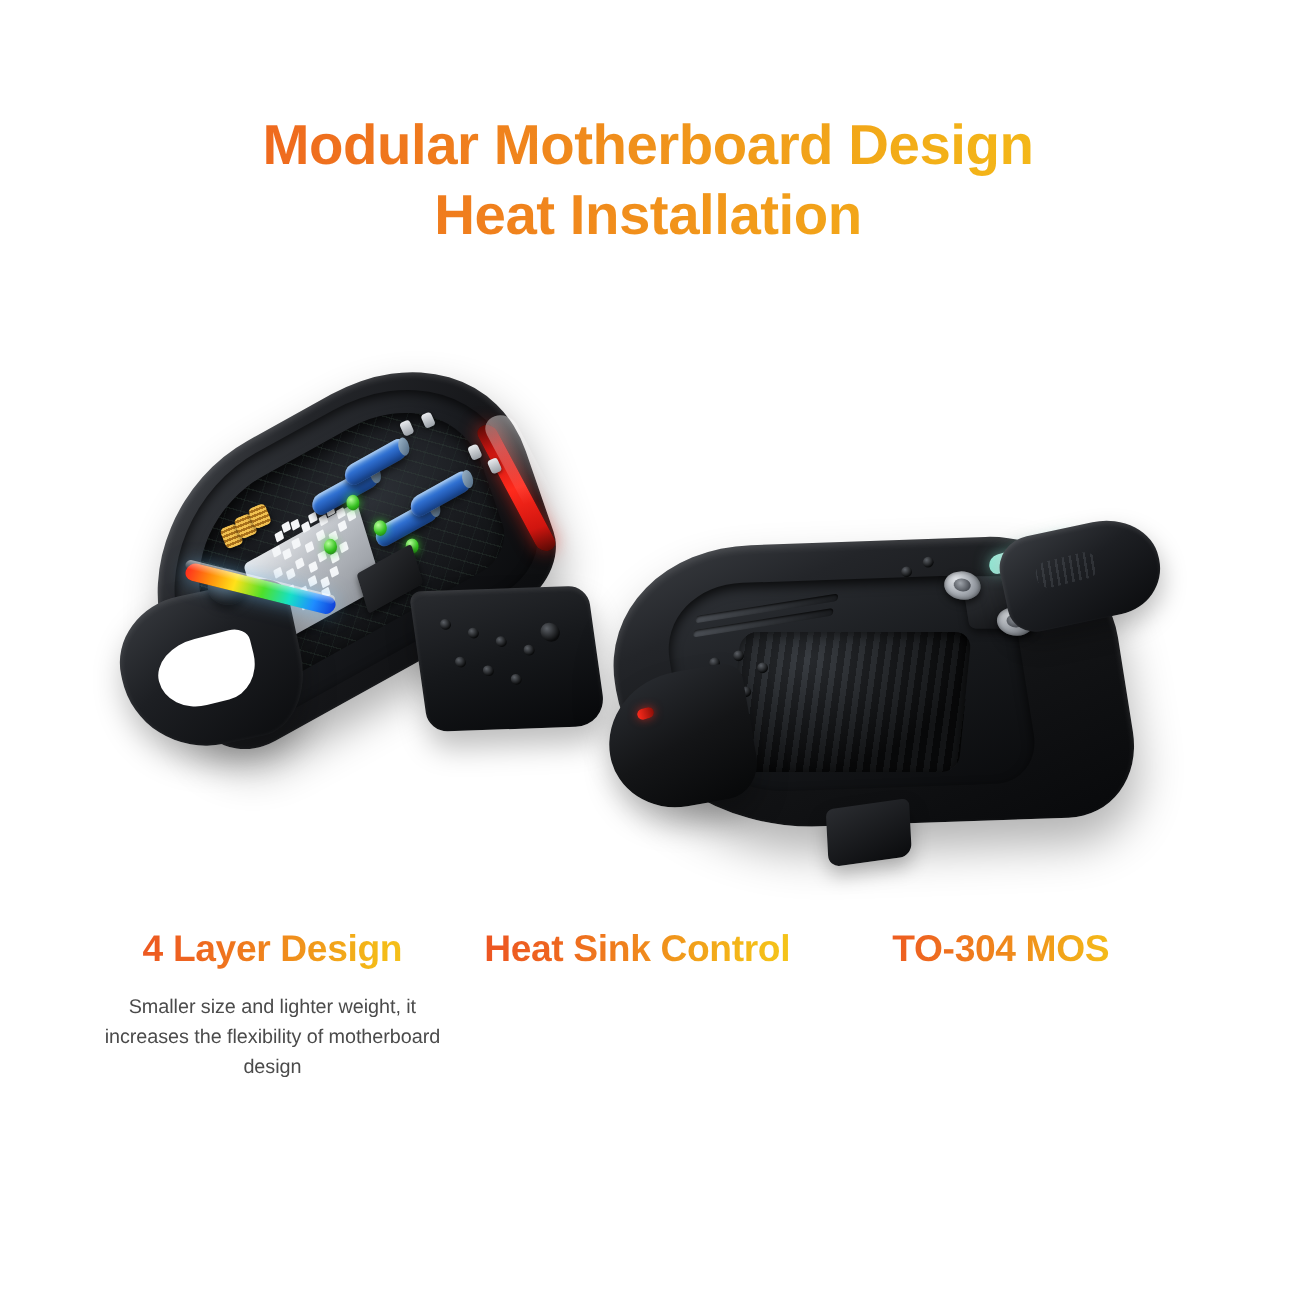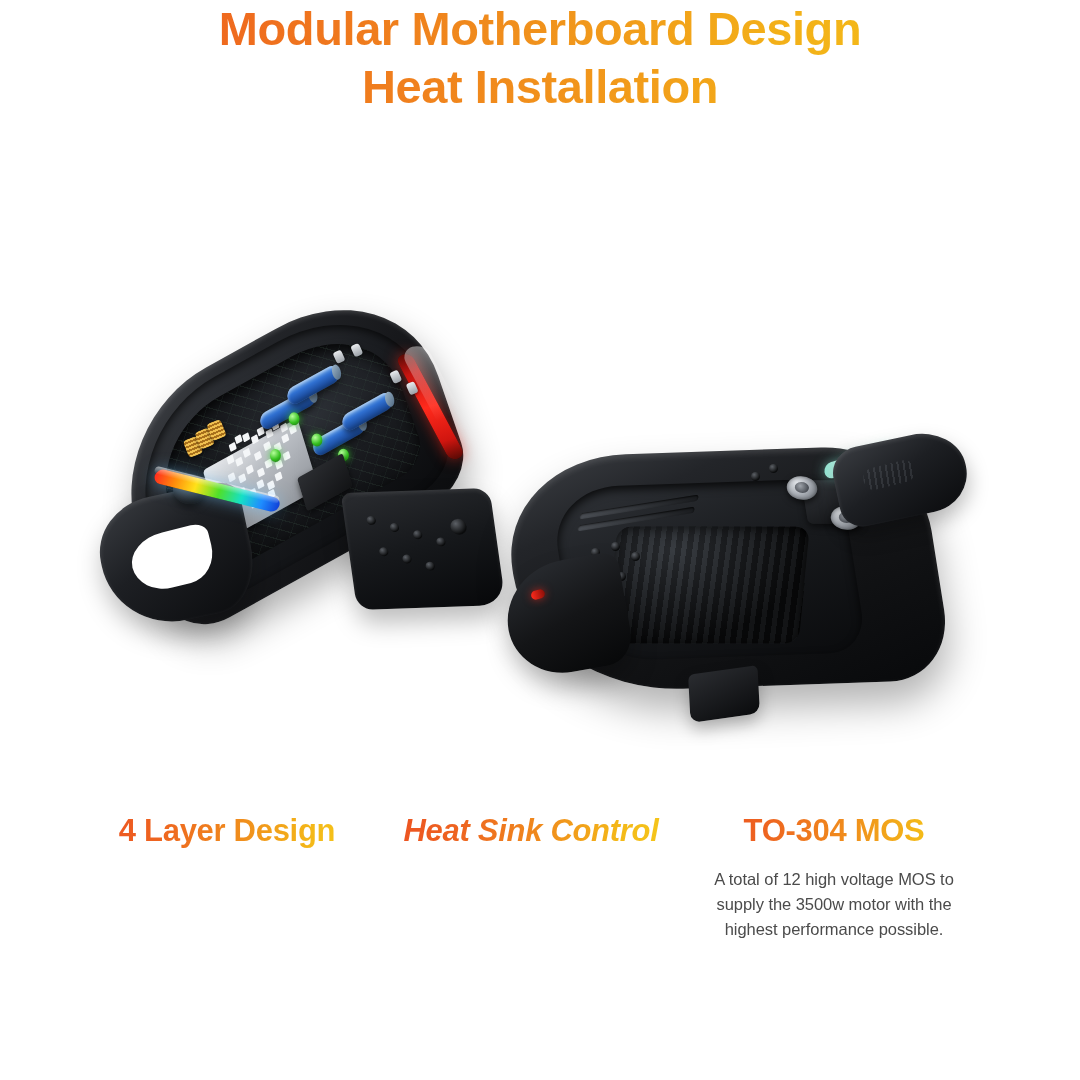--- a/index.html
+++ b/index.html
@@ -6,21 +6,21 @@
   * { margin:0; padding:0; box-sizing:border-box; }
   html,body { width:1080px; height:1080px; }
   body {
     background:#ffffff;
     font-family:"Liberation Sans", sans-serif;
     overflow:hidden;
     position:relative;
   }
 
   
-  .headline-block { width:100%; text-align:center; }
+  .headline-block { width:100%; padding-top:92px; text-align:center; }
   .headline-line {
     font-size:47px;
     font-weight:700;
     line-height:1.24;
     letter-spacing:-0.4px;
     background:linear-gradient(100deg,#ee5a20 0%,#ef6b1e 22%,#f08f1c 48%,#f3b018 72%,#f5c91a 100%);
     -webkit-background-clip:text;
     background-clip:text;
     color:transparent;
     -webkit-text-fill-color:transparent;
@@ -370,28 +370,28 @@
     width:14px; height:9px;
     border-radius:5px;
     background:linear-gradient(90deg,#ff2a1c,#8a0f08);
     transform:rotate(-16deg);
     box-shadow:0 0 8px rgba(255,42,28,.6);
   }
 
   
   .features {
     position:absolute;
-    left:0; top:812px;
+    left:0; top:772px;
     width:912px;
     display:flex;
     padding:0 78px;
   }
   .feature-col { flex:1 1 0; text-align:center; padding:0 6px; }
   .feature-col.c1 { flex:0 0 298px; }
-  .feature-col.c2 { flex:0 0 310px;font-style:italic; }
+  .feature-col.c2 { flex:0 0 310px; }
   .feature-col.c3 { flex:0 0 296px; }
   .feature-title {
     font-size:31px;
     font-weight:700;
     letter-spacing:-0.3px;
     line-height:1.2;
     background:linear-gradient(95deg,#ec4f22 0%,#ee6420 26%,#f08f1c 56%,#f4b918 80%,#f5cb1b 100%);
     -webkit-background-clip:text;
     background-clip:text;
     color:transparent;
@@ -531,24 +531,24 @@
     <div class="red-dot-r"></div>
     <div class="mount-tab"></div>
   </div>
 
 </div>
 
 <div class="features">
 
   <div class="feature-col c1">
     <div class="feature-title">4 Layer Design</div>
+    <div class="feature-body">Smaller size and lighter weight, it increases the flexibility of motherboard design</div>
   </div>
 
   <div class="feature-col c2">
     <div class="feature-title">Heat Sink Control</div>
   </div>
 
   <div class="feature-col c3">
     <div class="feature-title">TO-304 MOS</div>
-    <div class="feature-body">A total of 12 high voltage MOS to supply the 3500w motor with the highest performance possible.</div>
   </div>
 
 </div>
 
 </body></html>

